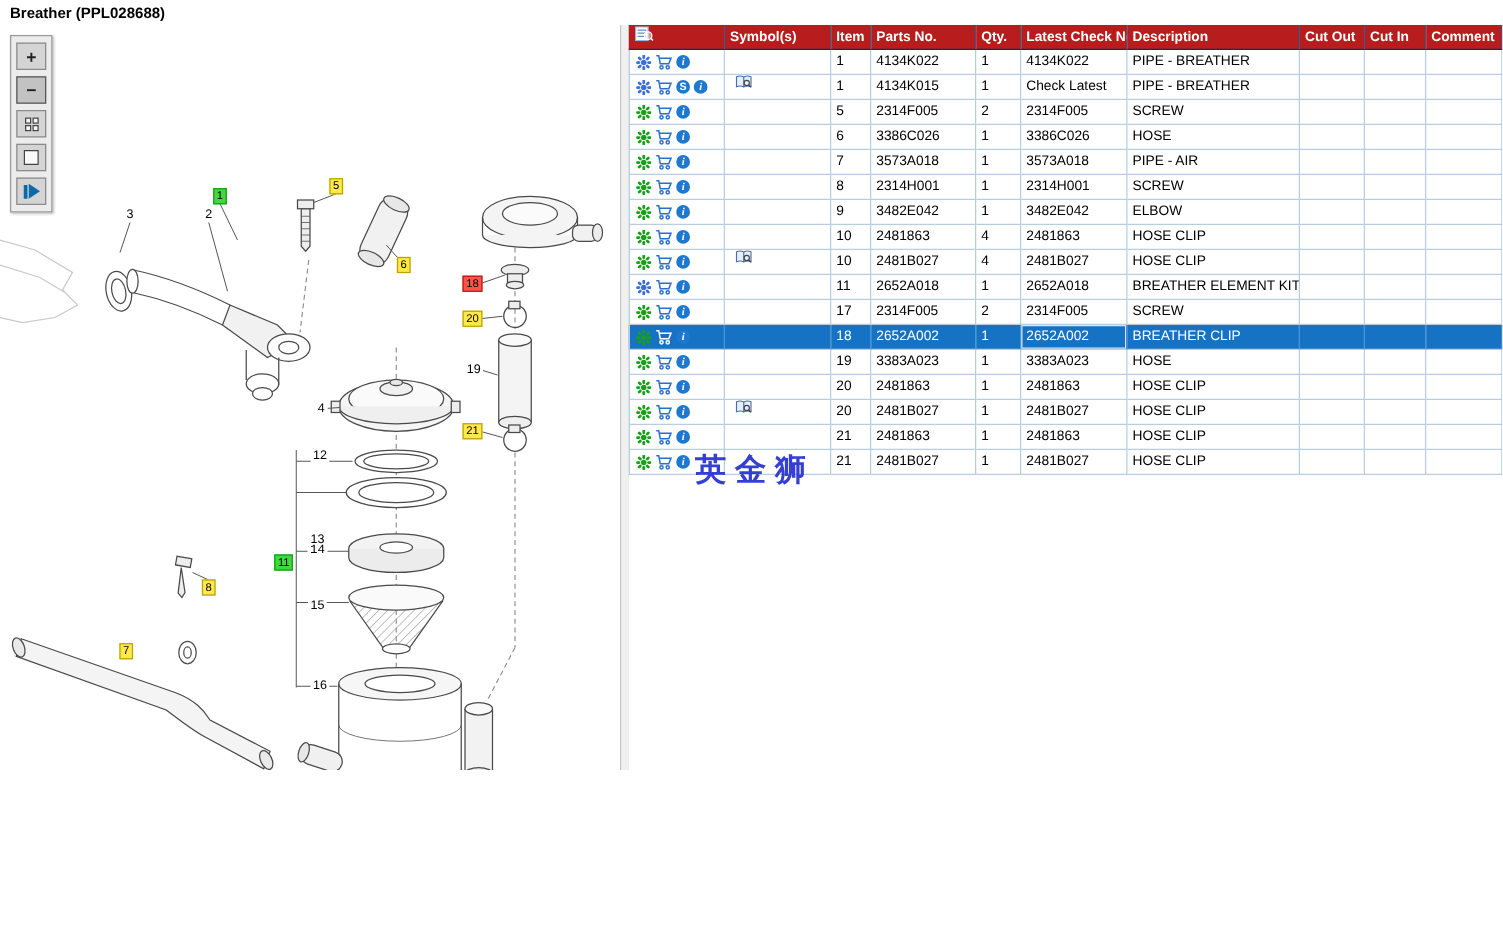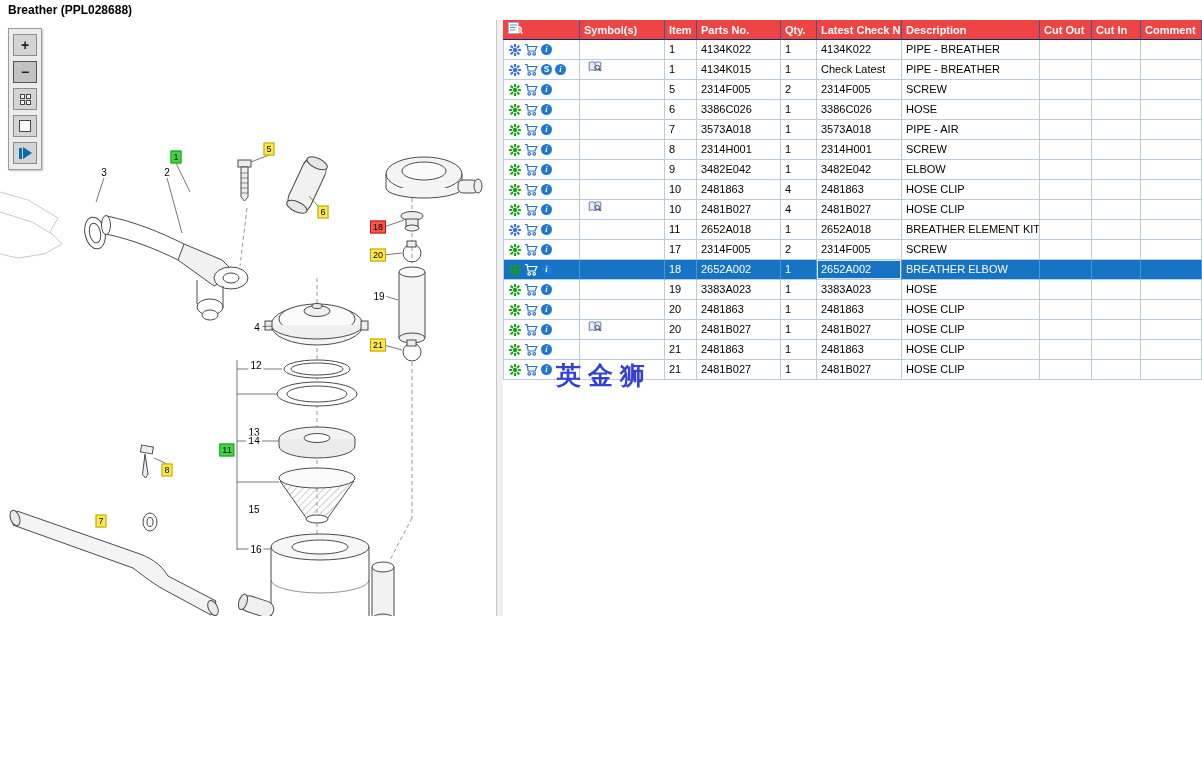--- a/index.html
+++ b/index.html
@@ -27,21 +27,21 @@
   .arrow-ico s{width:0;height:0;border:6px solid transparent;border-left:9px solid #0c6aa8;border-right:0;}
 
   .divider{position:absolute;left:496px;top:20px;width:6px;height:733px;background:#f0f0f0;border-left:1px solid #c6c6c6;border-right:1px solid #c6c6c6;}
   .hscroll{position:absolute;left:0;top:753px;width:494px;height:6px;background:#2f66d8;}
 
   
   .right-pane{position:absolute;left:503px;top:20px;width:699px;height:739px;background:#fff;}
   .tr{display:grid;grid-template-columns:77px 85px 32px 84px 36px 85px 138px 52px 49px minmax(0,1fr);height:20px;}
   .c{border-right:1px solid #b9cde2;border-bottom:1px solid #b9cde2;font-size:11px;line-height:19px;padding-left:4px;overflow:hidden;white-space:nowrap;color:#000;}
   .c:first-child{border-left:1px solid #b9cde2;}
-  .tr.head .c{background:#ef4444;color:#fff;font-weight:bold;border-right:1px solid #37598e;border-bottom:1px solid #00316b;border-left:none;line-height:20px;}
+  .tr.head .c{background:#b91c1c;color:#fff;font-weight:bold;border-right:1px solid #37598e;border-bottom:1px solid #00316b;border-left:none;line-height:20px;}
   .tr.selected .c{background:#1673c4;color:#fff;border-right-color:#4b95d6;}
   .tr.selected .c.latest-cell{box-shadow:inset 0 0 0 1px #d8e6f5;}
   .icons-cell{display:flex;align-items:center;gap:3px;padding-left:5px;}
   .sym-cell{display:flex;align-items:center;padding-left:8px;}
   .lead-green{color:#18a018;display:inline-flex;}
   .lead-blue{color:#3a6fd8;display:inline-flex;}
   .icon-cart{color:#2a6fc9;display:inline-flex;}
   .tr.selected .icon-cart{color:#fff;}
   .badge{width:11px;height:11px;border-radius:50%;background:#1e78d0;color:#fff;font-size:8.5px;line-height:11px;text-align:center;display:inline-block;flex:none;}
   .badge-i{font-family:"Liberation Serif",serif;font-style:italic;font-weight:bold;}
@@ -223,21 +223,21 @@
         <span class="co co-r" style="left: 378px; top: 207px;">18</span>
         <span class="co co-y" style="left: 378px; top: 235px;">20</span>
         <span class="co co-p" style="left: 379px; top: 276px;">19</span>
         <span class="co co-y" style="left: 378px; top: 325px;">21</span>
         <span class="co co-p" style="left: 257px; top: 307px;">4</span>
         <span class="co co-p" style="left: 256px; top: 345px;">12</span>
         <span class="co co-p" style="left: 254px; top: 372px; margin-top: 40px;">13</span>
         <span class="co co-p" style="left: 254px; top: 421px; font-family: Liberation Mono, monospace;">14</span>
         <span class="co co-g" style="left: 227px; top: 430px;">11</span>
         <span class="co co-y" style="left: 167px; top: 450px;">8</span>
-        <span class="co co-p" style="left: 254px; top: 465px; margin-top: 24px;">15</span>
+        <span class="co co-p" style="left: 254px; top: 465px;">15</span>
         <span class="co co-y" style="left: 101px; top: 501px;">7</span>
         <span class="co co-p" style="left: 256px; top: 529px;">16</span>
         <span class="co co-y" style="left: 210px; top: 616px;">10</span>
         <span class="co co-y" style="left: 195px; top: 697px;">9</span>
         <span class="co co-y" style="left: 251px; top: 702px;">17</span>
       </div>
 
     <div class="toolbar">
       <div class="tb-btn">
           <span>+</span>
@@ -728,21 +728,21 @@
                 <circle cx="10.2" cy="10.8" r="1.3"></circle>
               </svg>
             </span>
             <span class="badge badge-i">i</span>
           </div>
           <div class="c sym-cell"></div>
           <div class="c">18</div>
           <div class="c">2652A002</div>
           <div class="c">1</div>
           <div class="c latest-cell">2652A002</div>
-          <div class="c">BREATHER ELBOW</div>
+          <div class="c">BREATHER CLIP</div>
           <div class="c"></div>
           <div class="c"></div>
           <div class="c"></div>
         </div>
         <div class="tr">
           <div class="c icons-cell">
             <span class="lead-green">
               <svg width="12" height="12" viewBox="0 0 12 12" fill="currentColor">
                 <circle cx="6" cy="6" r="2.2"></circle>
                 <g stroke="currentColor" stroke-width="2.2" stroke-linecap="round">

